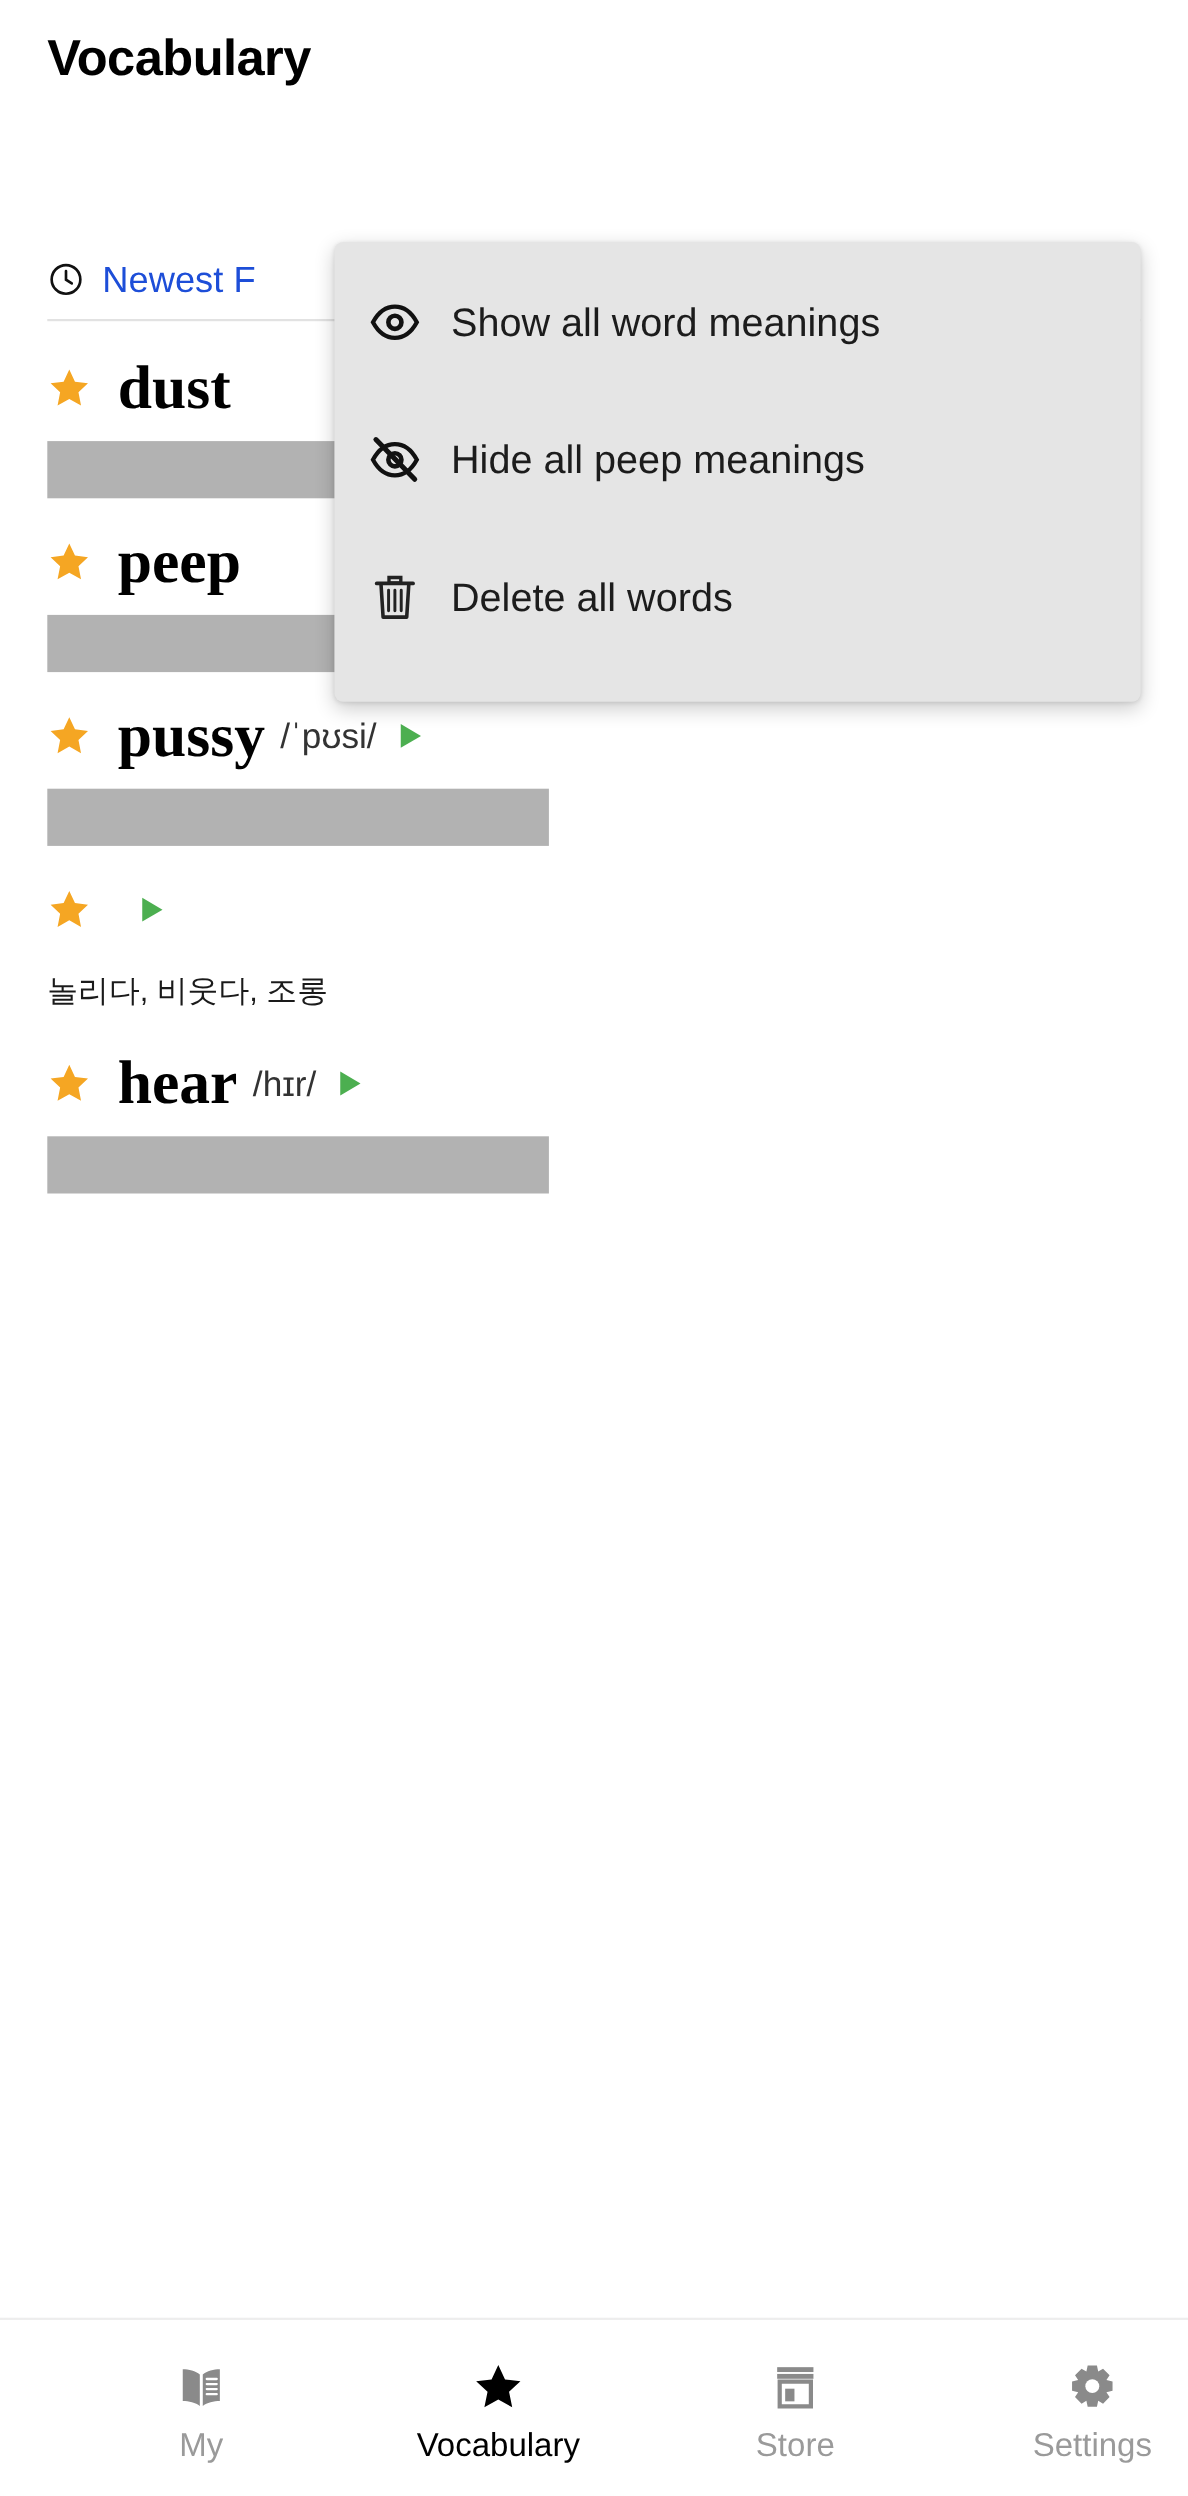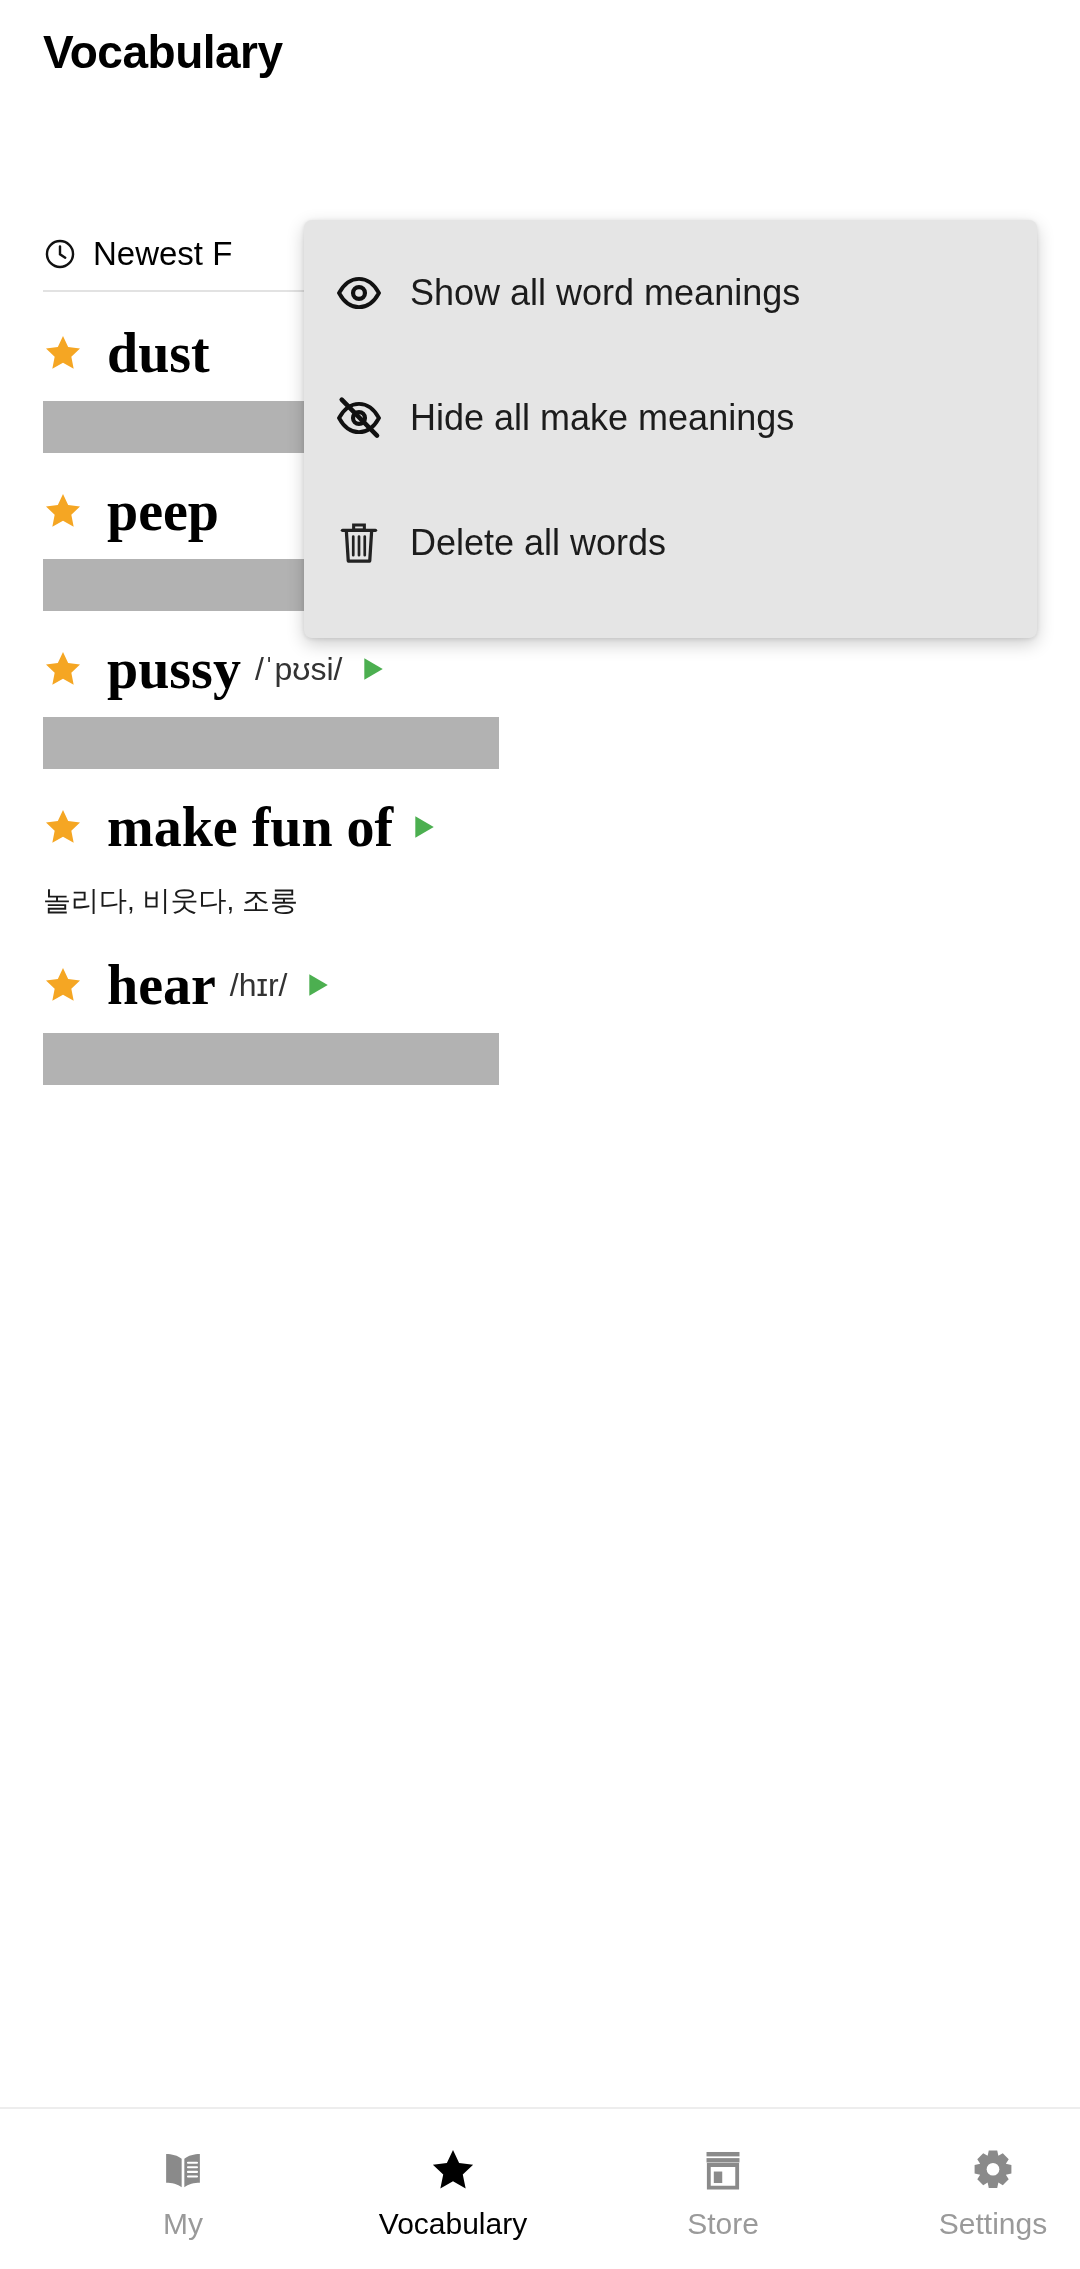--- a/index.html
+++ b/index.html
@@ -39,21 +39,21 @@
   }
   .clock-icon {
     width: 34px;
     height: 34px;
     display: block;
     margin-right: 16px;
     flex: 0 0 auto;
   }
   .sort-label {
     font-size: 33px;
-    color: #000000;
+    color: #1d4ed8;
     white-space: nowrap;
   }
   .list-divider {
     position: absolute;
     left: 43px;
     top: 290px;
     width: 994px;
     height: 2px;
     background: #e2e2e2;
   }
@@ -245,21 +245,20 @@
     <div class="meaning-wrap">
       <div class="meaning-hidden"></div>
     </div>
   </div>
 
   <div class="word-row">
     <div class="word-head">
       <svg class="star-icon" viewBox="0 0 24 24">
         <path d="M12 1.8 L15.1 8.4 L22.2 9.3 L17 14.2 L18.4 21.4 L12 17.8 L5.6 21.4 L7 14.2 L1.8 9.3 L8.9 8.4 Z" fill="#f5a623"></path>
       </svg>
-      <span class="word-term">make fun of</span>
       <svg class="play-icon" viewBox="0 0 24 24">
         <path d="M4 2 L21 12 L4 22 Z" fill="#4caf50"></path>
       </svg>
     </div>
     <div class="meaning-wrap">
       <div class="meaning-text">놀리다, 비웃다, 조롱</div>
     </div>
   </div>
 
   <div class="word-row">
@@ -289,21 +288,21 @@
     </svg>
     <span class="menu-label">Show all word meanings</span>
   </div>
 
   <div class="menu-item i1">
     <svg class="menu-icon" viewBox="0 0 24 24">
       <path d="M1.6 12 C4.4 6.8 8.2 4.6 12 4.6 C15.8 4.6 19.6 6.8 22.4 12 C19.6 17.2 15.8 19.4 12 19.4 C8.2 19.4 4.4 17.2 1.6 12 Z" fill="none" stroke="#111111" stroke-width="2"></path>
       <circle cx="12" cy="12" r="3.1" fill="none" stroke="#111111" stroke-width="2.2"></circle>
       <path d="M3 2.4 L21.4 21.2" stroke="#111111" stroke-width="2.4" stroke-linecap="round"></path>
     </svg>
-    <span class="menu-label">Hide all make meanings</span>
+    <span class="menu-label">Hide all peep meanings</span>
   </div>
 
   <div class="menu-item i2">
     <svg class="menu-icon" viewBox="0 0 24 24">
       <path d="M9.2 2.6 H14.8 V5.2 H9.2 Z" fill="none" stroke="#222222" stroke-width="1.6"></path>
       <path d="M3.4 5.4 H20.6" stroke="#222222" stroke-width="1.8" stroke-linecap="round"></path>
       <path d="M5.4 5.6 L6.4 21.4 H17.6 L18.6 5.6" fill="none" stroke="#222222" stroke-width="1.7" stroke-linejoin="round"></path>
       <path d="M9 8.6 V18.4 M12 8.6 V18.4 M15 8.6 V18.4" stroke="#222222" stroke-width="1.4" stroke-linecap="round"></path>
     </svg>
     <span class="menu-label">Delete all words</span>

